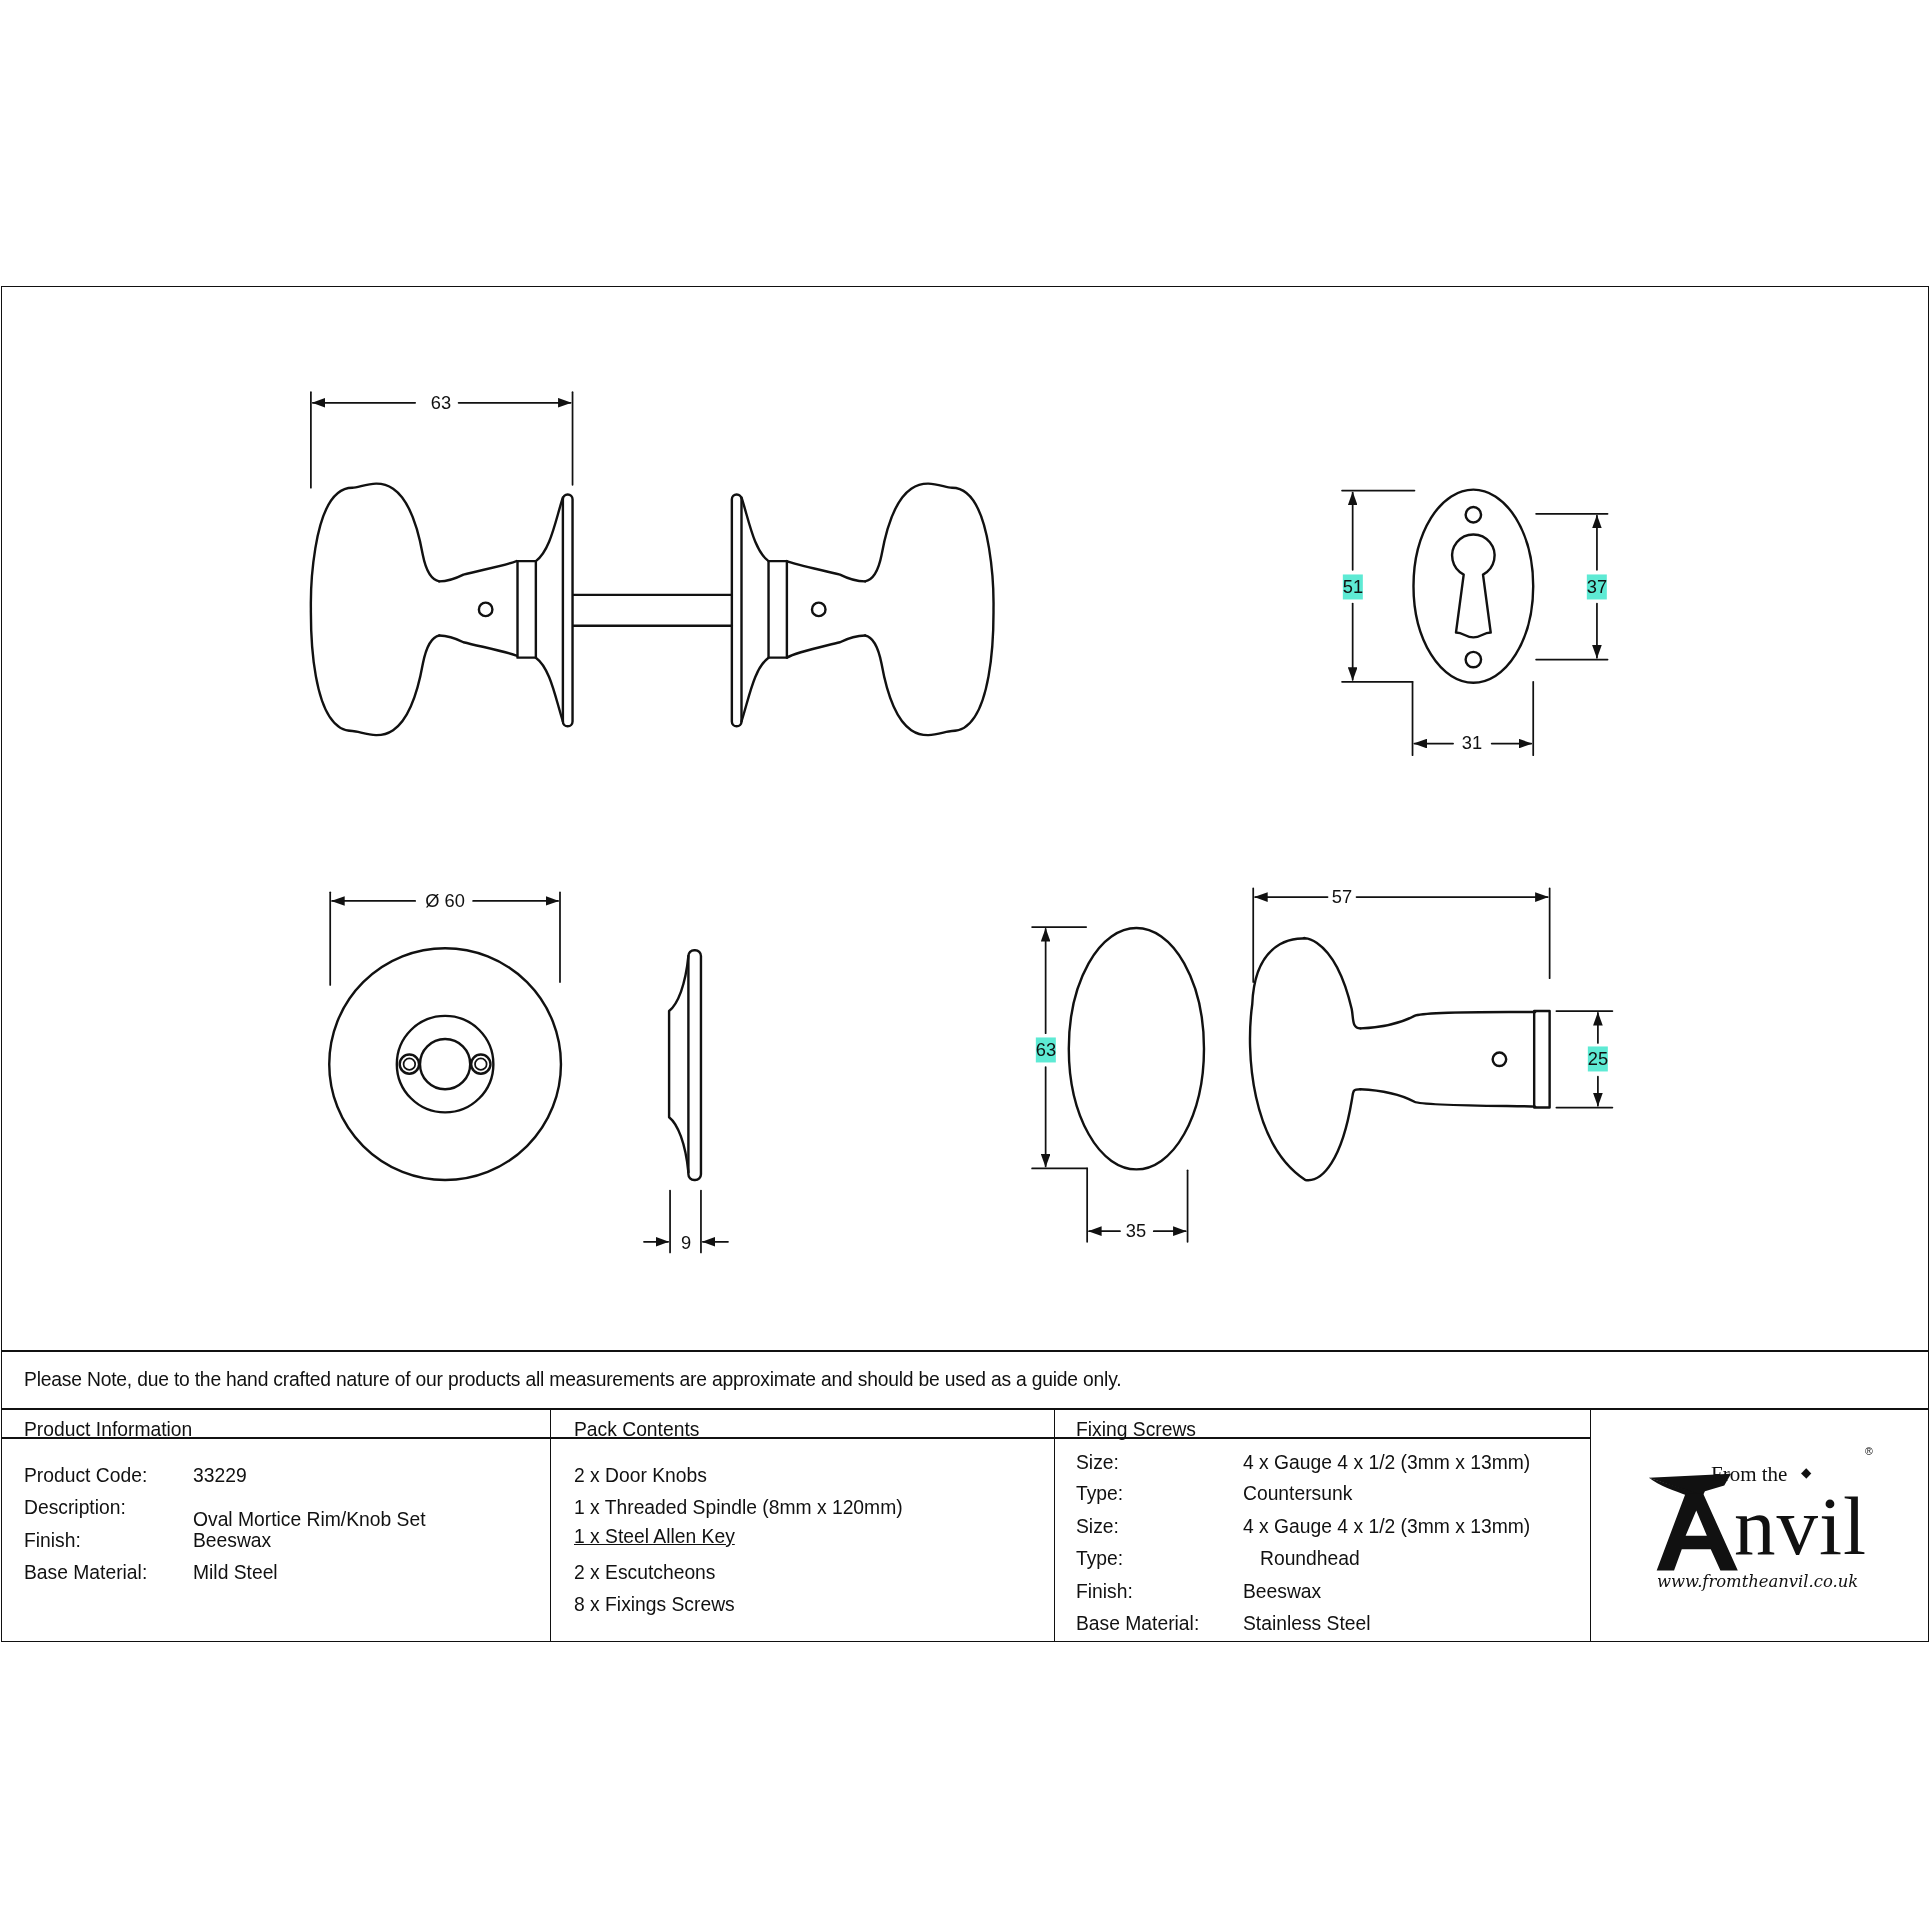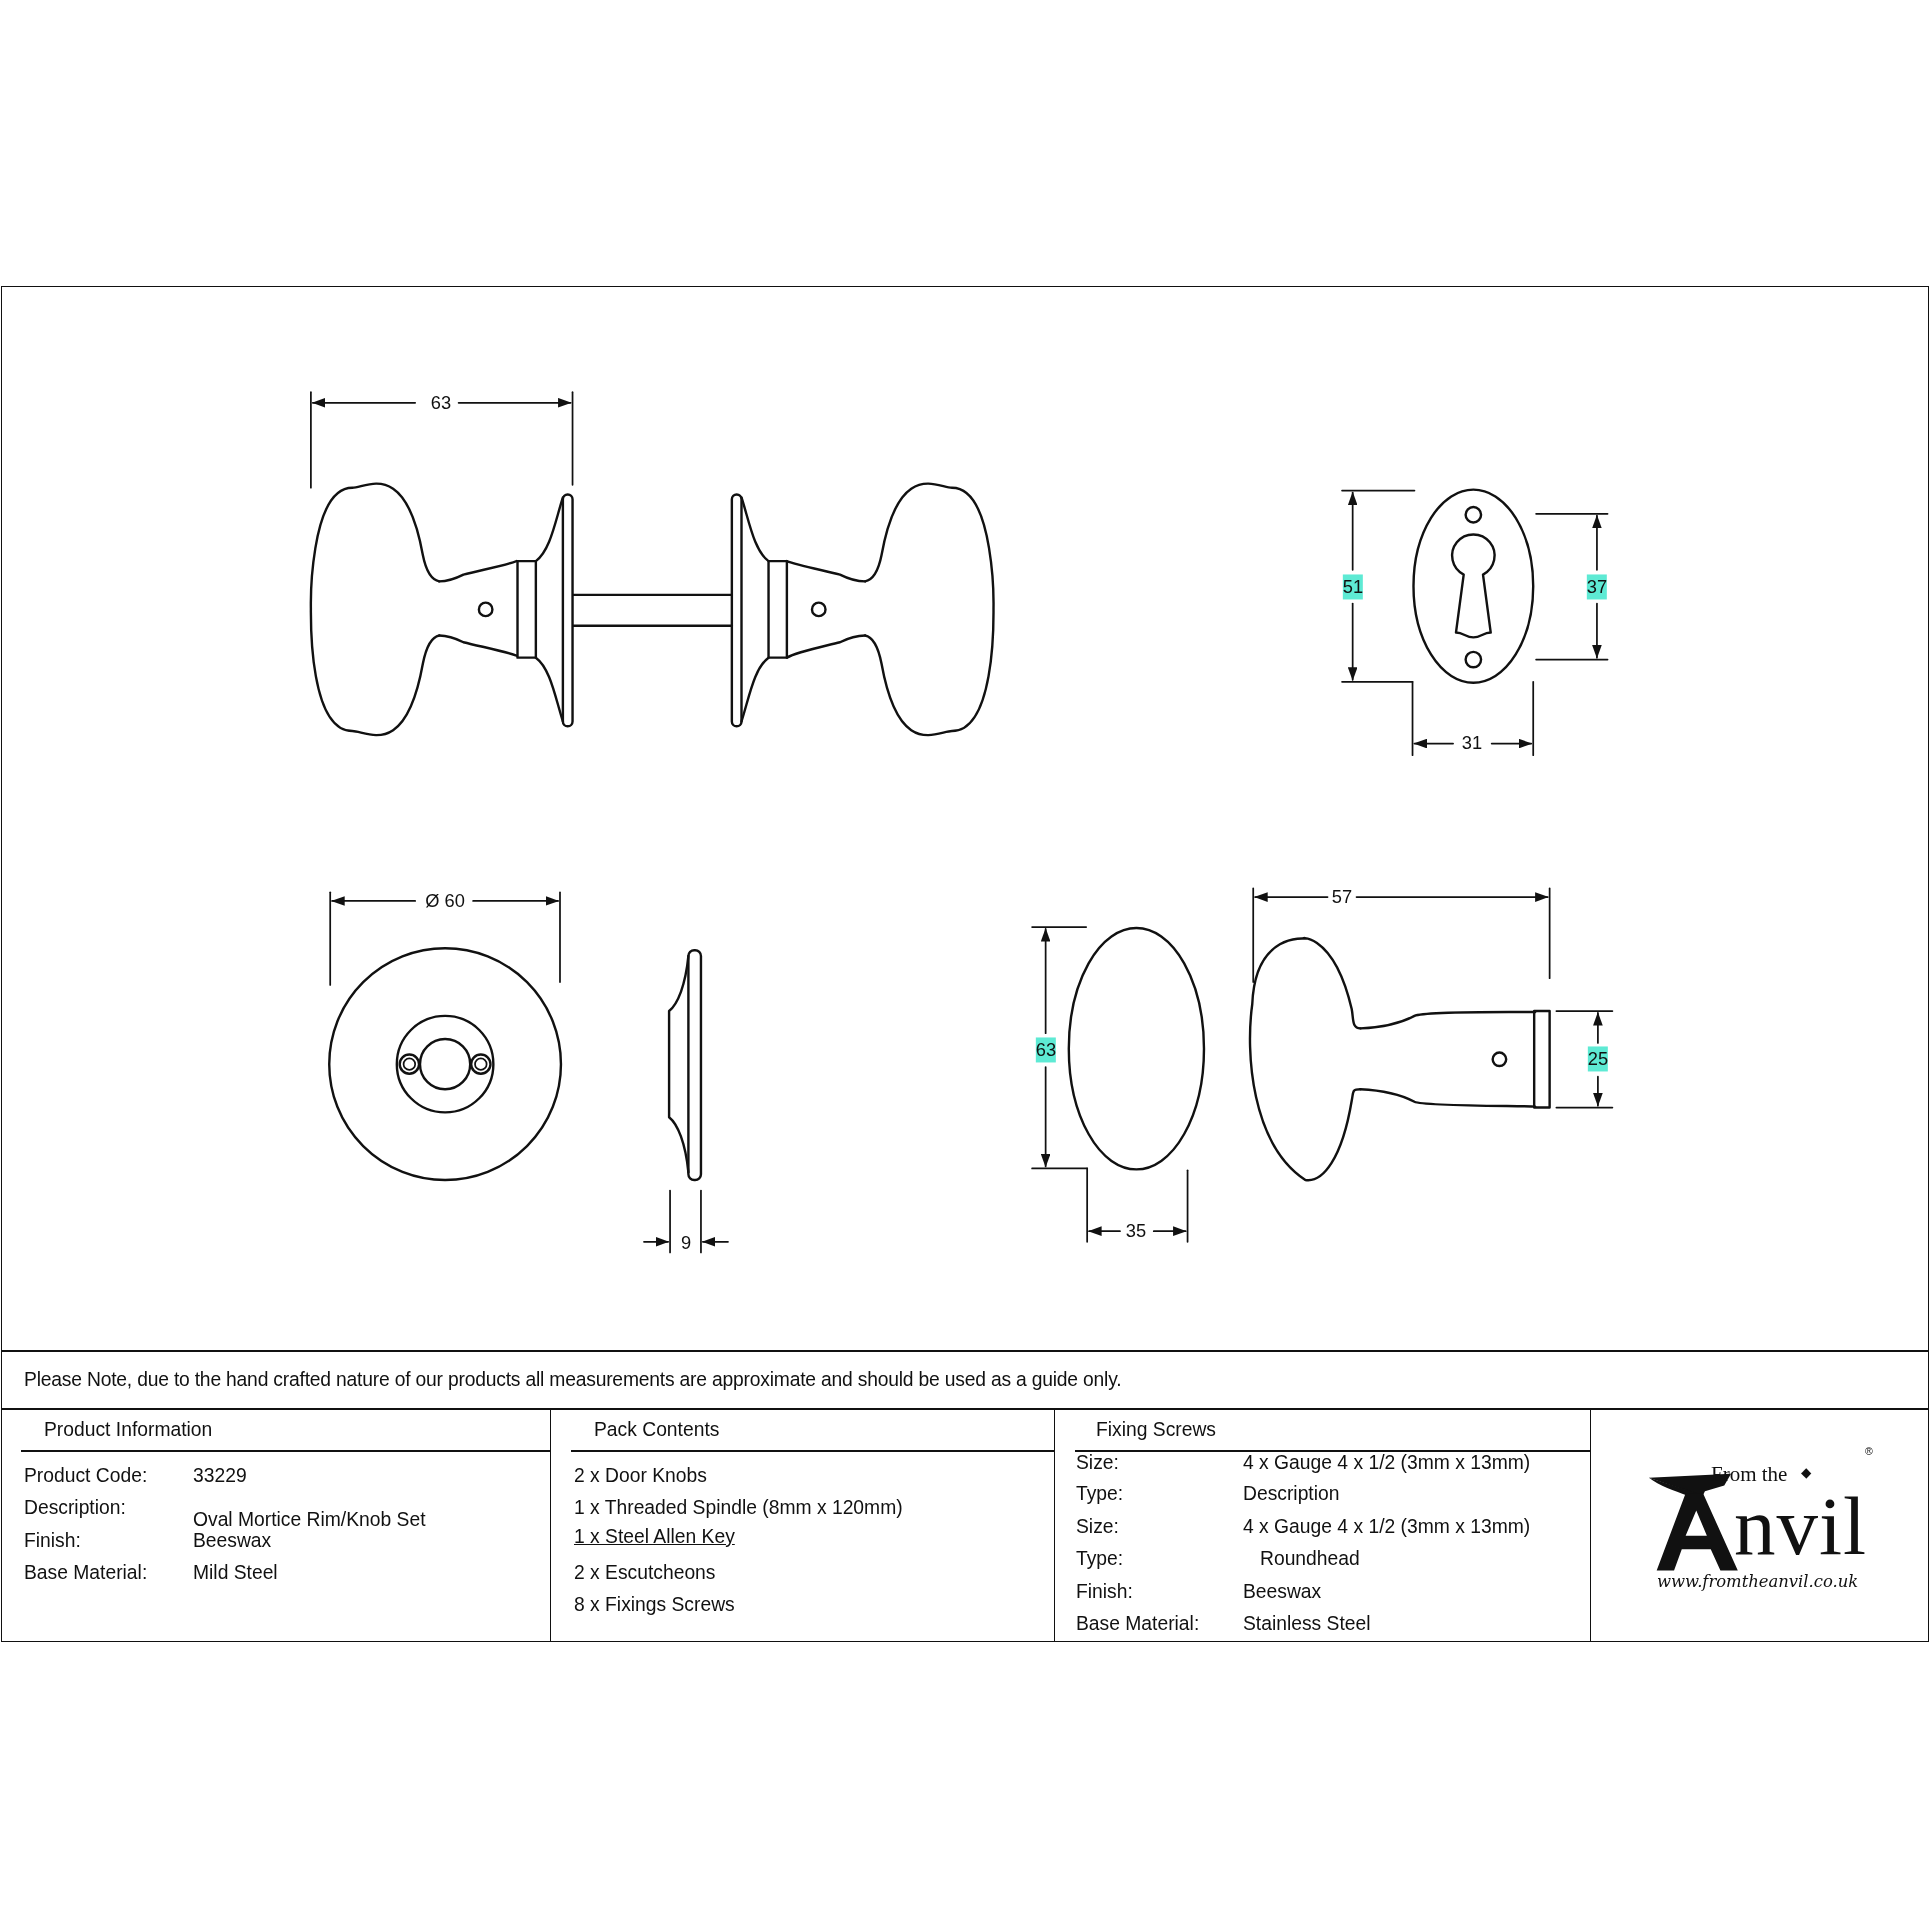--- a/index.html
+++ b/index.html
@@ -9,21 +9,21 @@
   .drawing { position: absolute; left: 0; top: 0; width: 1931px; height: 1931px; }
   .drawing svg { position: absolute; left: 0; top: 0; }
   .dim-label { position: absolute; font-size: 18.3px; color: #111; background: #fff; padding: 0 2.9px; line-height: 19.3px; transform: translate(-50%, -50%); white-space: nowrap; }
   .dim-label.v { background: #5eead4; padding: 2.9px 0; }
 
   .note-row { position: absolute; left: 1px; top: 1350px; width: 1928px; height: 60px; border-top: 2.9px solid #111; border-bottom: 2.9px solid #111; }
   .note-text { position: absolute; left: 23px; top: 17.4px; font-size: 19.3px; letter-spacing: -0.2px; }
 
   .table { position: absolute; left: 1px; top: 1410px; width: 1928px; height: 232px; }
   .col { position: absolute; top: 0; height: 232px; border-right: 1.9px solid #111; }
-  .col-head { position: absolute; left: 0; top: 0; right: 0; height: 42px; border-bottom: 2.9px solid #111; margin-left: 20px; }
+  .col-head { position: absolute; left: 0; top: 0; right: 0; height: 29px; border-bottom: 2.9px solid #111; }
   .col-head span { position: absolute; left: 23px; top: 8.7px; font-size: 19.3px; }
   .kv { position: absolute; font-size: 19.3px; white-space: nowrap; }
   .kv .k { position: absolute; left: 0; }
   .kv .v { position: absolute; }
   .logo-cell { position: absolute; left: 1590px; top: 0; width: 338px; height: 232px; }
 </style>
 </head>
 <body>
 
 <div class="sheet"></div>
@@ -207,21 +207,21 @@
   <div class="col" style="left:1054px; width:536px;">
     <div class="col-head">
       <span style="left:21px;">Fixing Screws</span>
     </div>
     <div class="kv" style="left:21px; top:42px;">
       <span class="k">Size:</span>
       <span class="v" style="left:167px;">4 x Gauge 4 x 1/2 (3mm x 13mm)</span>
     </div>
     <div class="kv" style="left:21px; top:73px;">
       <span class="k">Type:</span>
-      <span class="v" style="left:167px;">Description</span>
+      <span class="v" style="left:167px;">Countersunk</span>
     </div>
     <div class="kv" style="left:21px; top:106px;">
       <span class="k">Size:</span>
       <span class="v" style="left:167px;">4 x Gauge 4 x 1/2 (3mm x 13mm)</span>
     </div>
     <div class="kv" style="left:21px; top:138px;">
       <span class="k">Type:</span>
       <span class="v" style="left:168px;margin-left:16px;">Roundhead</span>
     </div>
     <div class="kv" style="left:21px; top:171px;">

